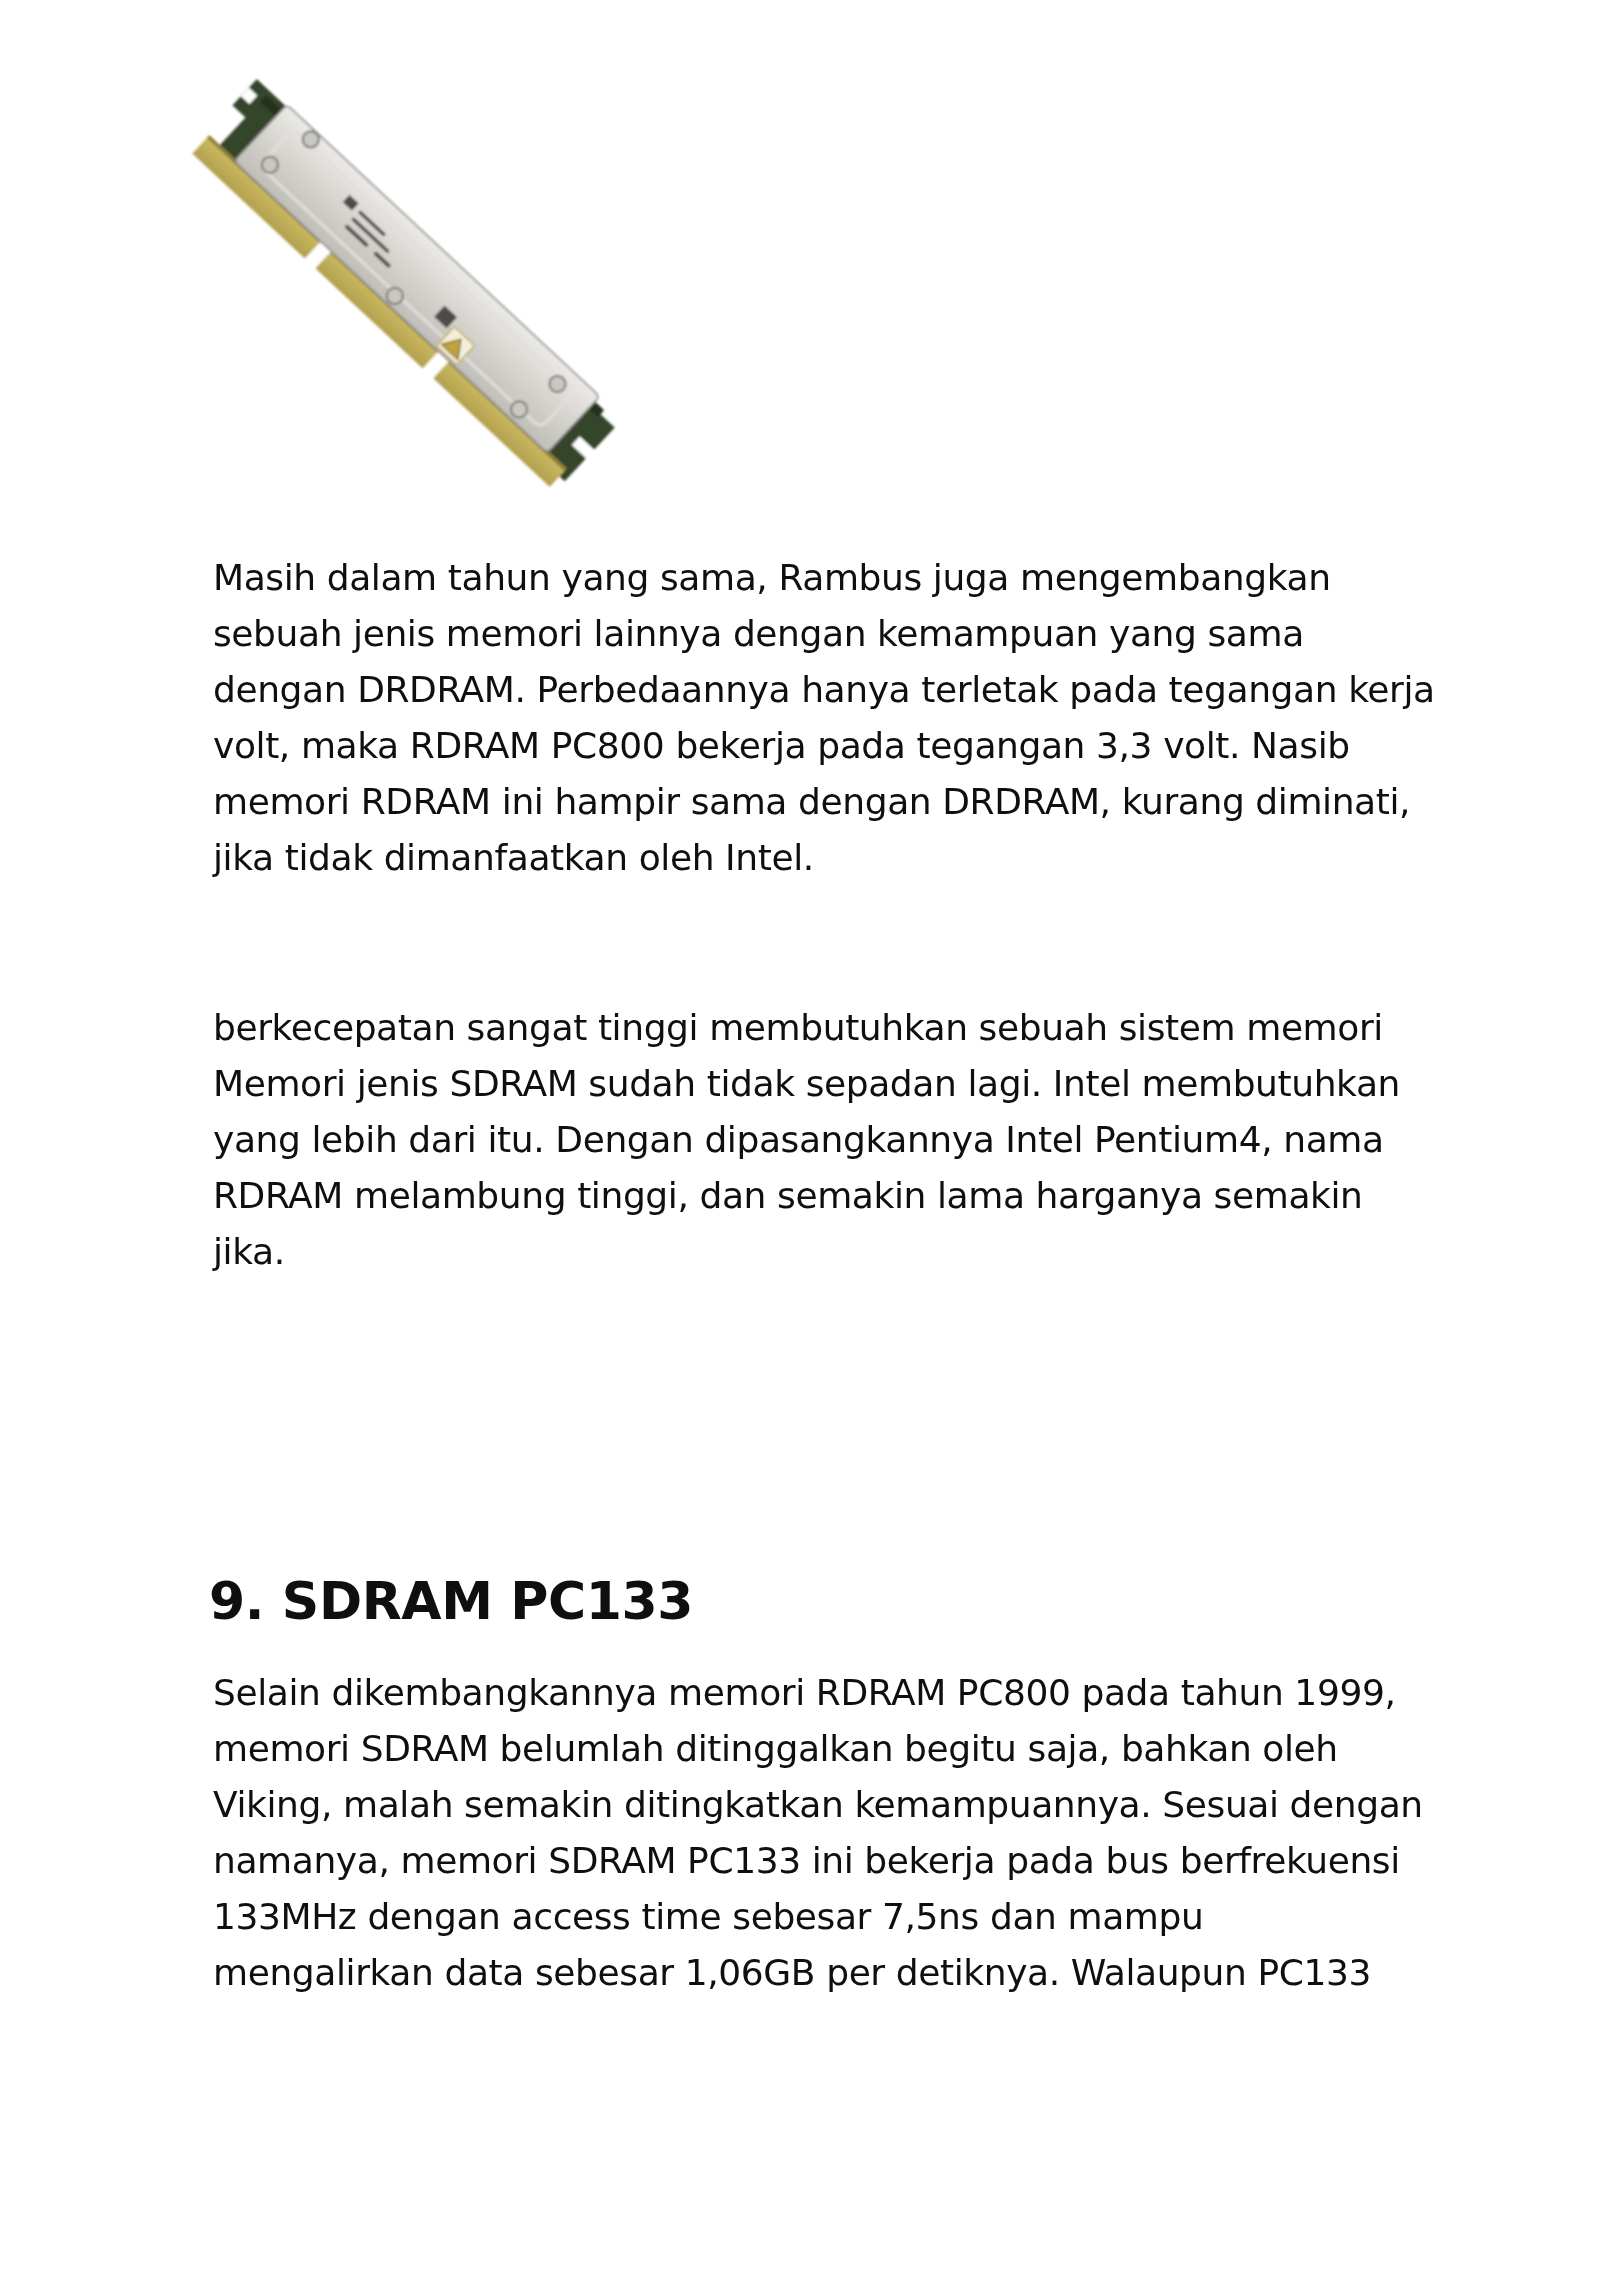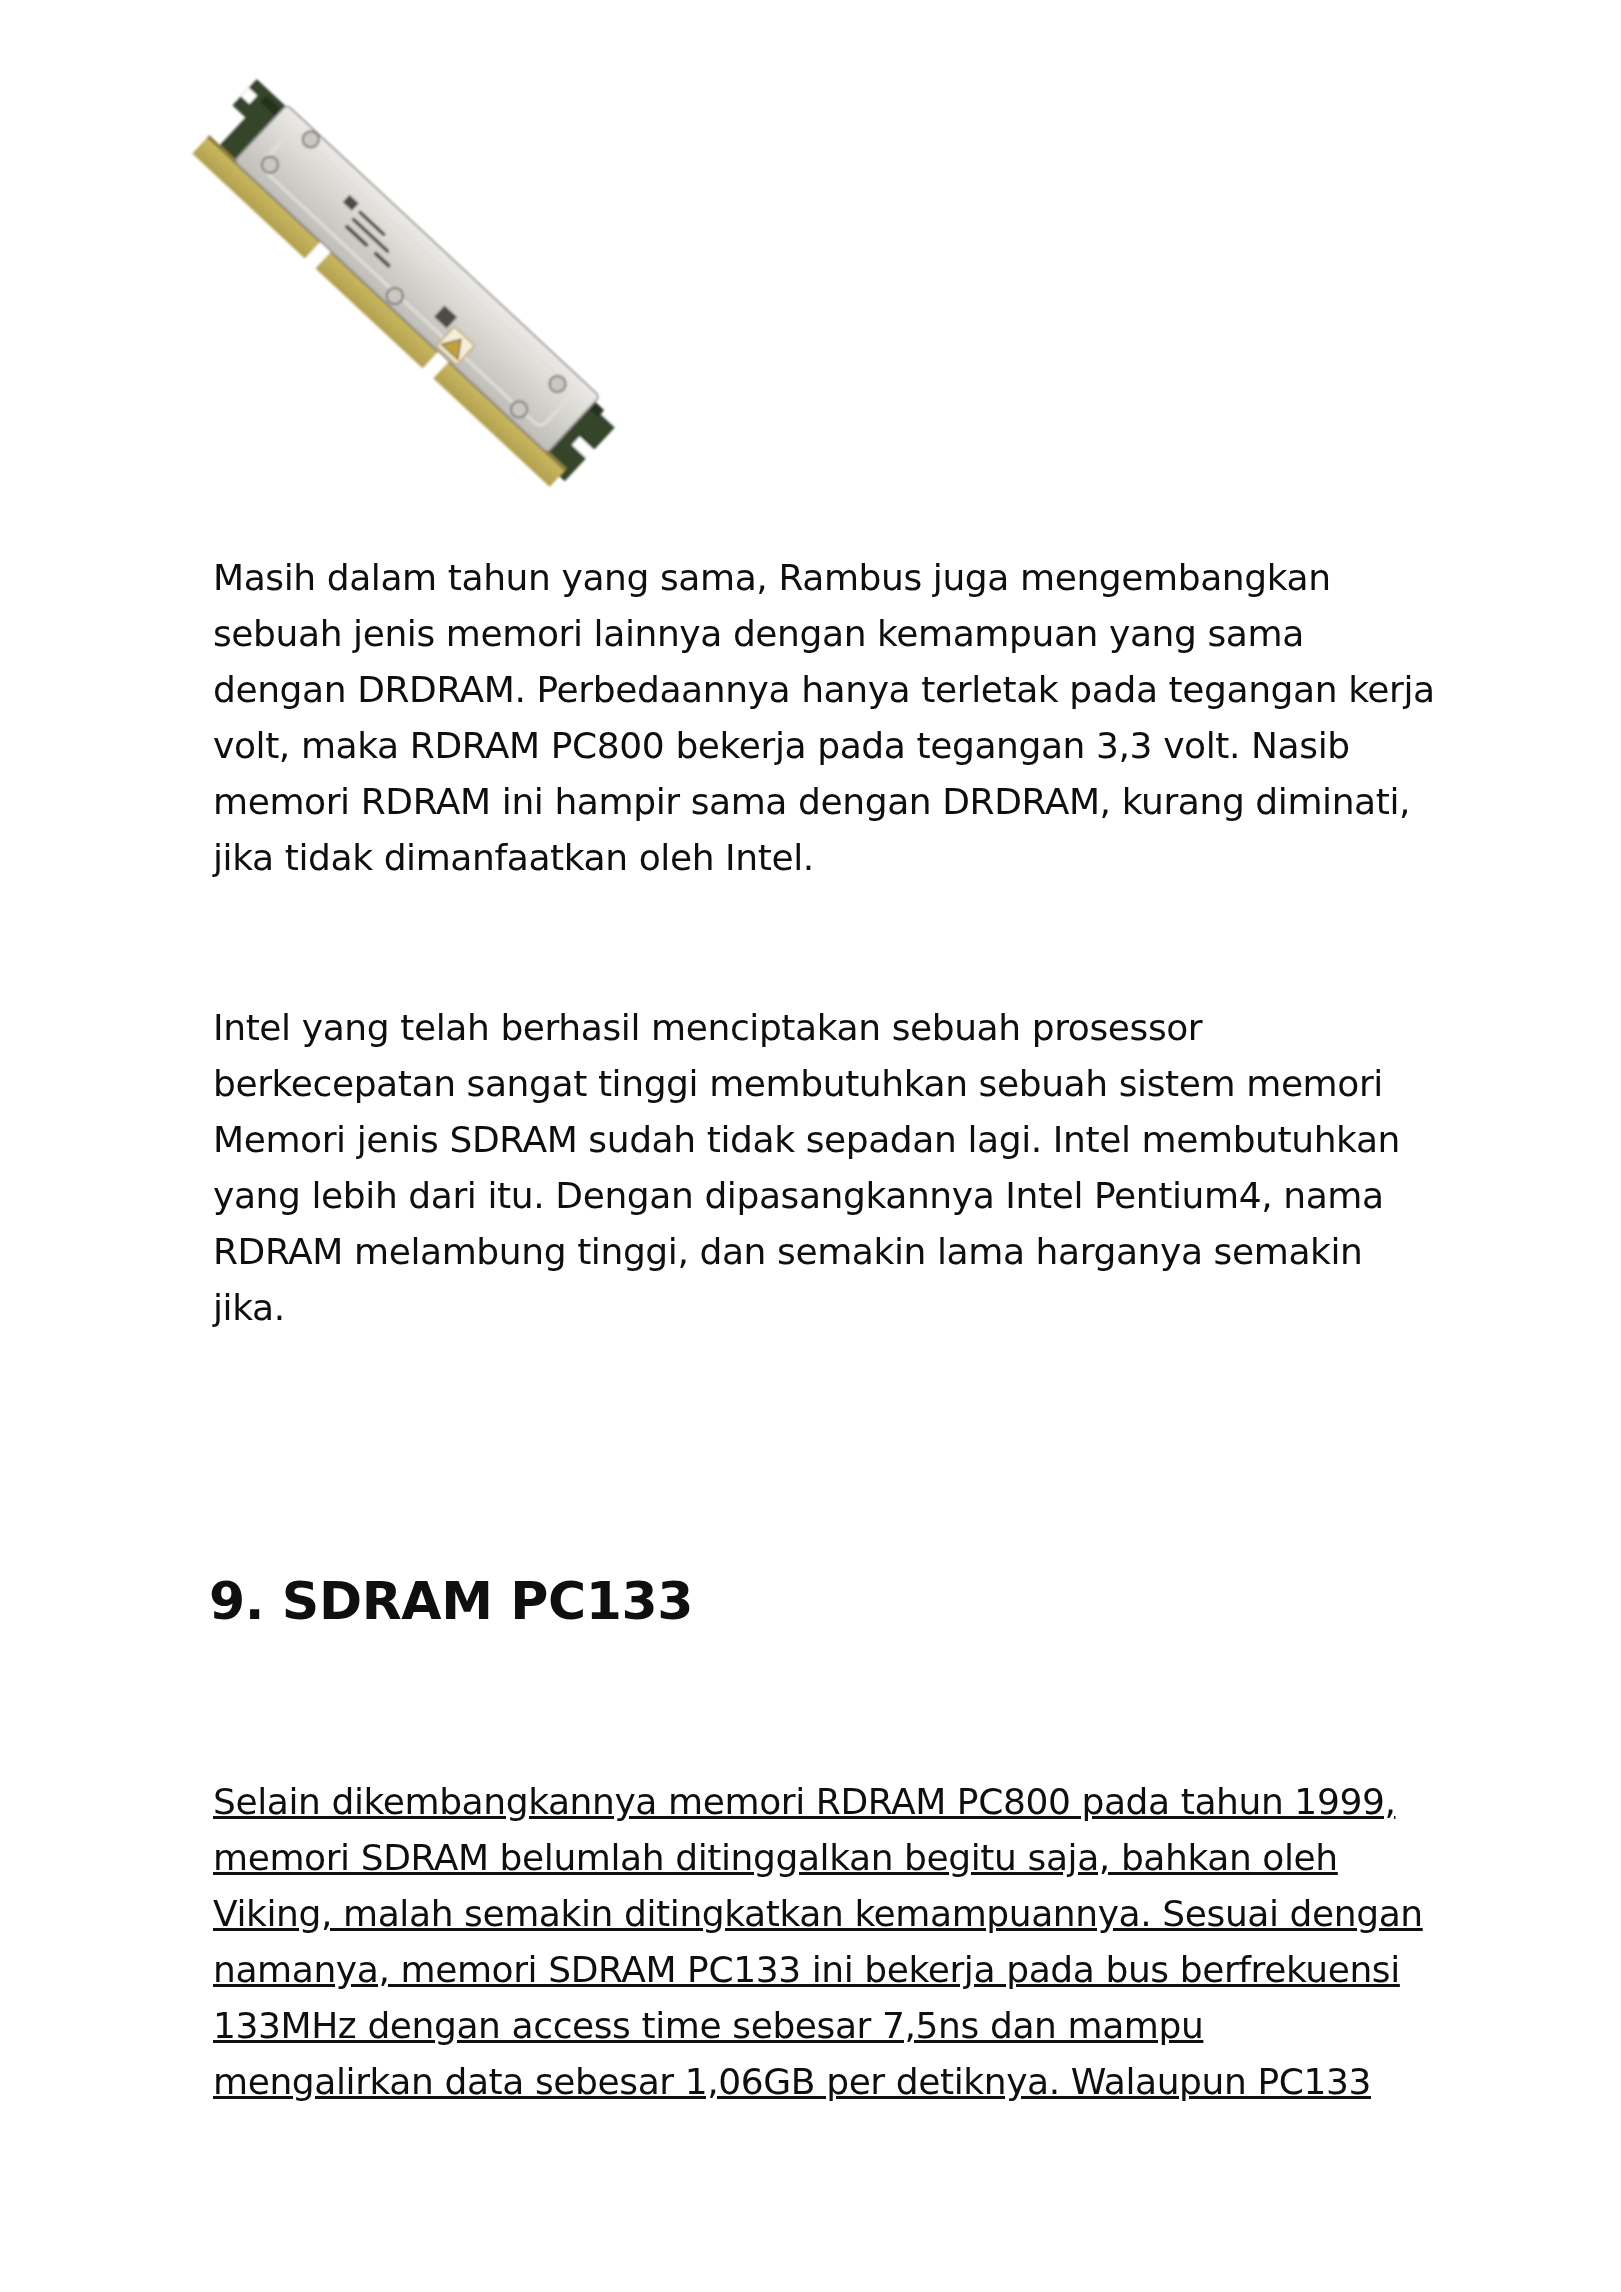--- a/index.html
+++ b/index.html
@@ -30,21 +30,21 @@
     position:absolute; left:197px; margin:12px;
     font-size:52px; line-height:64px; font-weight:bold;
     letter-spacing:-0.4px;
     color:var(--text,#0f0f0f);
     white-space:nowrap;
   }
 
   #para-1 { top:550px; }
   #para-2 { top:1000px; }
   #sec-heading { top:1557px; }
-  #para-3 { top:1774px;text-decoration:underline; }
+  #para-3 { top:1665px; }
 </style>
 </head>
 <body>
 
 <div class="page">
 
   <svg class="photo" viewBox="0 0 780 600" xmlns="http://www.w3.org/2000/svg">
     <defs>
       <linearGradient id="gradSpreader" x1="0" y1="0" x2="0" y2="1">
         <stop offset="0" style="stop-color:var(--spreader-hi)"></stop>
@@ -112,21 +112,20 @@
   <div class="para" id="para-1">
       <div class="tl">Masih dalam tahun yang sama, Rambus juga mengembangkan</div>
       <div class="tl">sebuah jenis memori lainnya dengan kemampuan yang sama</div>
       <div class="tl">dengan DRDRAM. Perbedaannya hanya terletak pada tegangan kerja</div>
       <div class="tl">volt, maka RDRAM PC800 bekerja pada tegangan 3,3 volt. Nasib</div>
       <div class="tl">memori RDRAM ini hampir sama dengan DRDRAM, kurang diminati,</div>
       <div class="tl">jika tidak dimanfaatkan oleh Intel.</div>
     </div>
 
   <div class="para" id="para-2">
-      <div class="tl">Intel yang telah berhasil menciptakan sebuah prosessor</div>
       <div class="tl">berkecepatan sangat tinggi membutuhkan sebuah sistem memori</div>
       <div class="tl">Memori jenis SDRAM sudah tidak sepadan lagi. Intel membutuhkan</div>
       <div class="tl">yang lebih dari itu. Dengan dipasangkannya Intel Pentium4, nama</div>
       <div class="tl">RDRAM melambung tinggi, dan semakin lama harganya semakin</div>
       <div class="tl">jika.</div>
     </div>
 
   <h2 class="heading" id="sec-heading">9. SDRAM PC133</h2>
 
   <div class="para" id="para-3">

